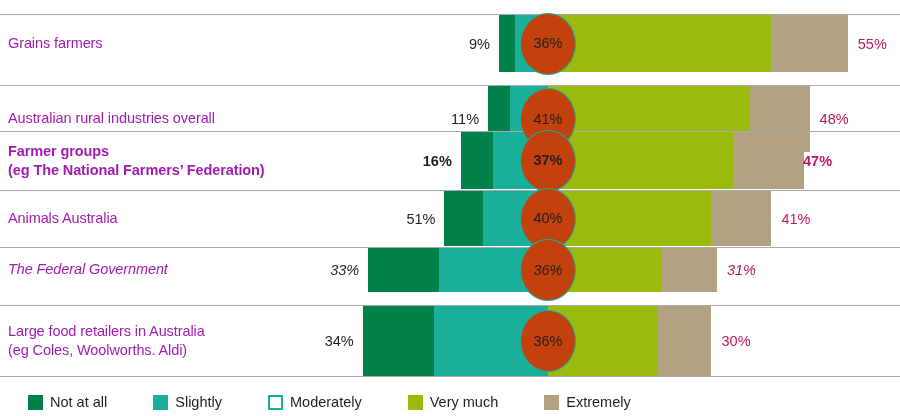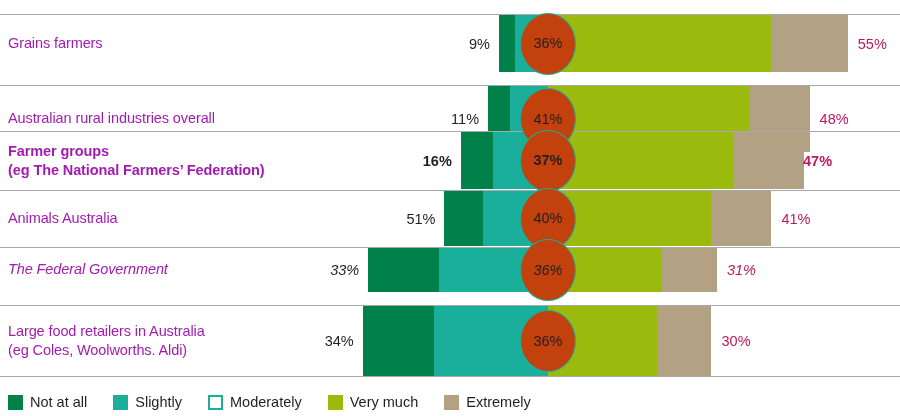--- a/index.html
+++ b/index.html
@@ -111,20 +111,21 @@
     bottom: 6px;
     display: flex;
     align-items: center;
     gap: 0;
   }
   .legend-item {
     display: flex;
     align-items: flex-end;
     margin-right: 26px;
     white-space: nowrap;
+    margin-left: 20px;
   }
   .legend-swatch {
     width: 15px;
     height: 15px;
     margin-right: 7px;
     box-sizing: border-box;
     flex: 0 0 auto;
   }
   .legend-label {
     font-size: 14.5px;

